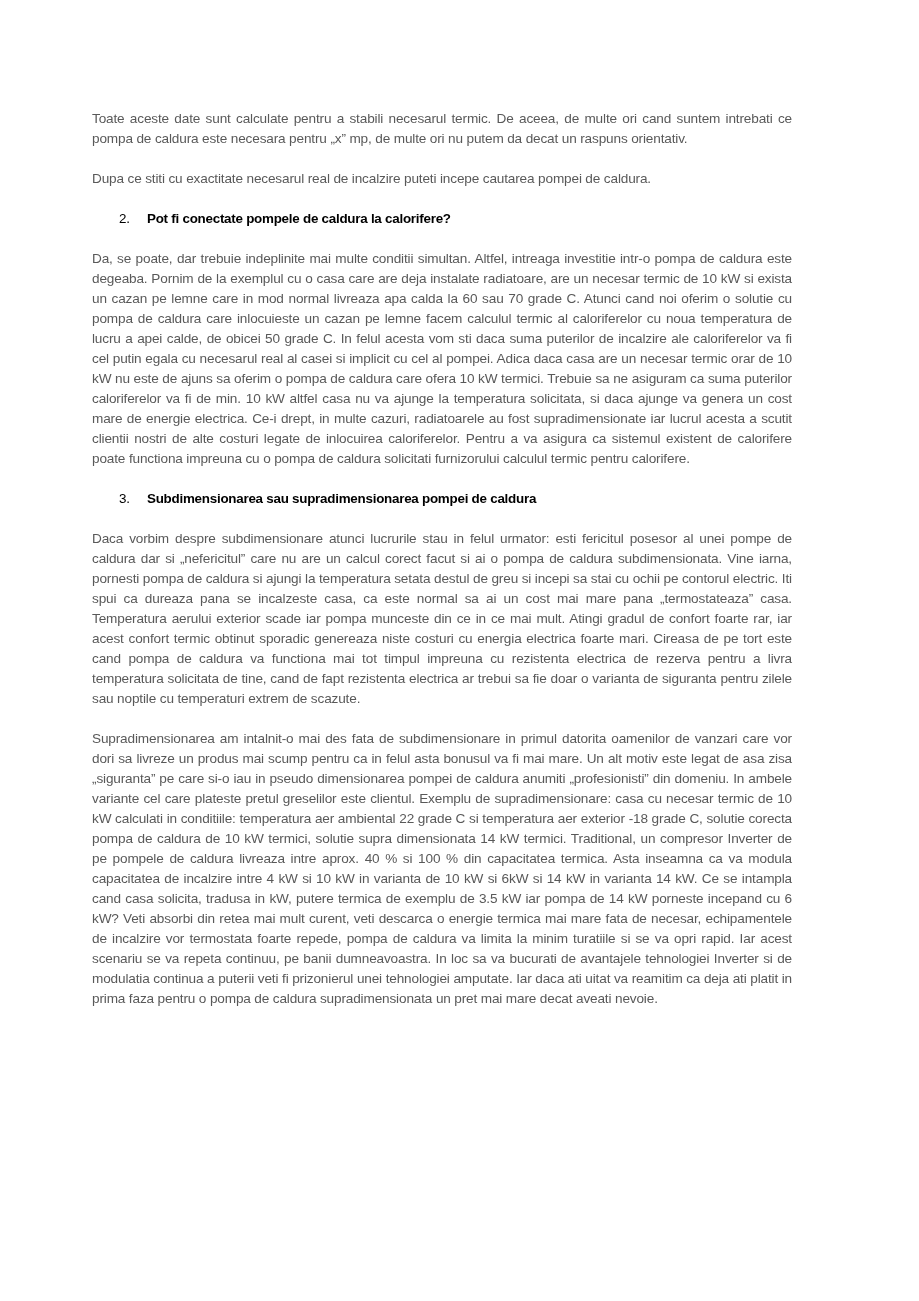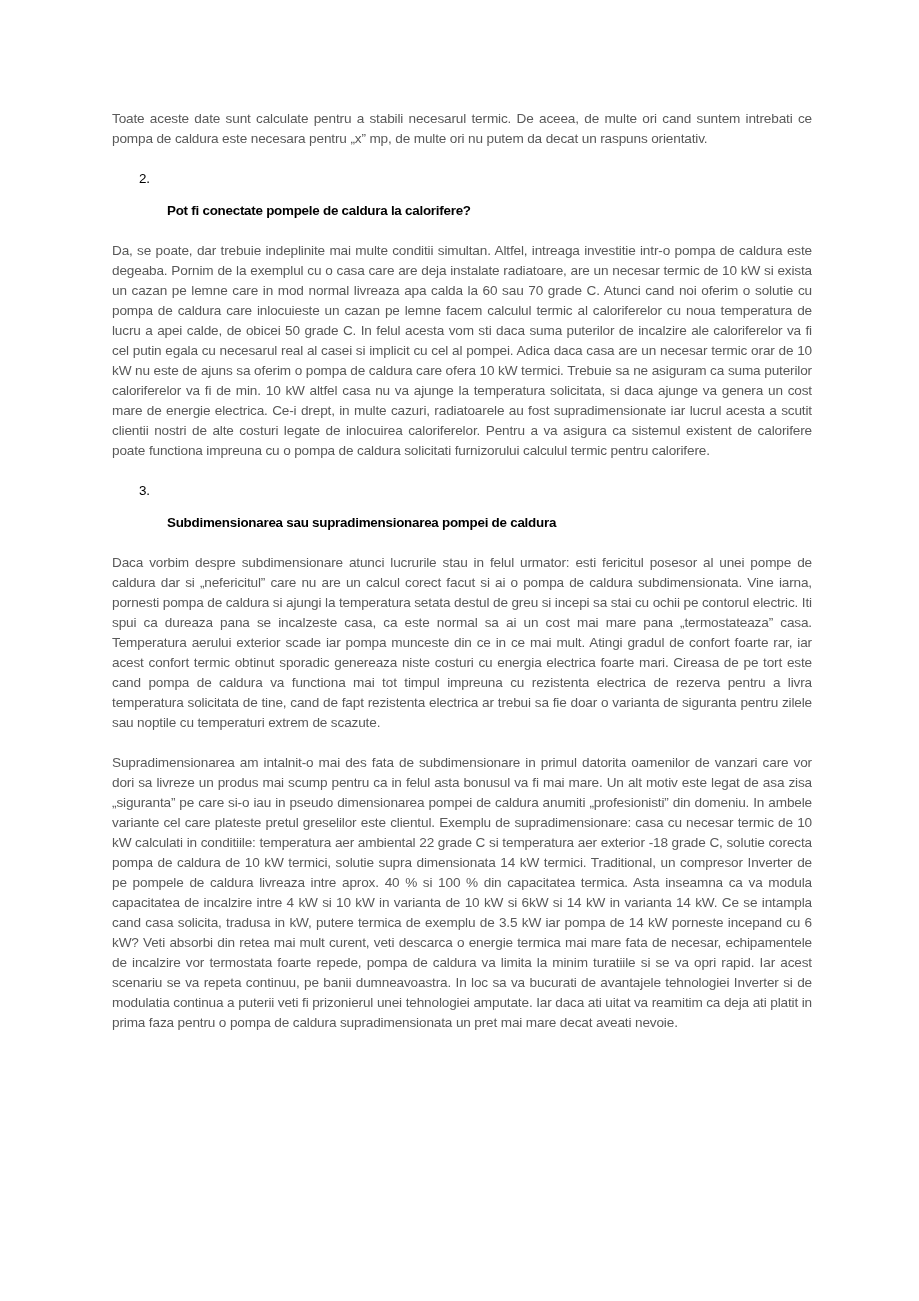--- a/index.html
+++ b/index.html
@@ -8,21 +8,21 @@
       background: #ffffff;
     }
     body {
       width: 919px;
       height: 1301px;
       position: relative;
       overflow: hidden;
     }
     .page {
       position: absolute;
-      left: 112px;
+      left: 92px;
       top: 109px;
       width: 700px;
       font-family: "Liberation Sans", sans-serif;
       font-size: 13.6px;
       line-height: 20px;
       color: #595959;
       letter-spacing: -0.15px;
     }
     .para {
       margin: 0 0 20px 0;
@@ -41,29 +41,29 @@
     }
     .heading .num {
       font-weight: normal;
       width: 55px;
       padding-left: 27px;
       box-sizing: border-box;
       flex: none;
     }
     .heading .title {
       flex: 1;
-      margin-top: 32px;
     }
   </style>
 </head>
 <body>
 
 <div class="page">
 
   <p class="para">Toate aceste date sunt calculate pentru a stabili necesarul termic. De aceea, de multe ori cand suntem intrebati ce pompa de caldura este necesara pentru „x” mp, de multe ori nu putem da decat un raspuns orientativ.</p>
+  <p class="para left">Dupa ce stiti cu exactitate necesarul real de incalzire puteti incepe cautarea pompei de caldura.</p>
 
   <div class="heading">
     <span class="num">2.</span>
     <span class="title">Pot fi conectate pompele de caldura la calorifere?</span>
   </div>
   <p class="para">Da, se poate, dar trebuie indeplinite mai multe conditii simultan. Altfel, intreaga investitie intr-o pompa de caldura este degeaba. Pornim de la exemplul cu o casa care are deja instalate radiatoare, are un necesar termic de 10 kW si exista un cazan pe lemne care in mod normal livreaza apa calda la 60 sau 70 grade C. Atunci cand noi oferim o solutie cu pompa de caldura care inlocuieste un cazan pe lemne facem calculul termic al caloriferelor cu noua temperatura de lucru a apei calde, de obicei 50 grade C. In felul acesta vom sti daca suma puterilor de incalzire ale caloriferelor va fi cel putin egala cu necesarul real al casei si implicit cu cel al pompei. Adica daca casa are un necesar termic orar de 10 kW nu este de ajuns sa oferim o pompa de caldura care ofera 10 kW termici. Trebuie sa ne asiguram ca suma puterilor caloriferelor va fi de min. 10 kW altfel casa nu va ajunge la temperatura solicitata, si daca ajunge va genera un cost mare de energie electrica. Ce-i drept, in multe cazuri, radiatoarele au fost supradimensionate iar lucrul acesta a scutit clientii nostri de alte costuri legate de inlocuirea caloriferelor. Pentru a va asigura ca sistemul existent de calorifere poate functiona impreuna cu o pompa de caldura solicitati furnizorului calculul termic pentru calorifere.</p>
 
   <div class="heading">
     <span class="num">3.</span>
     <span class="title">Subdimensionarea sau supradimensionarea pompei de caldura</span>

